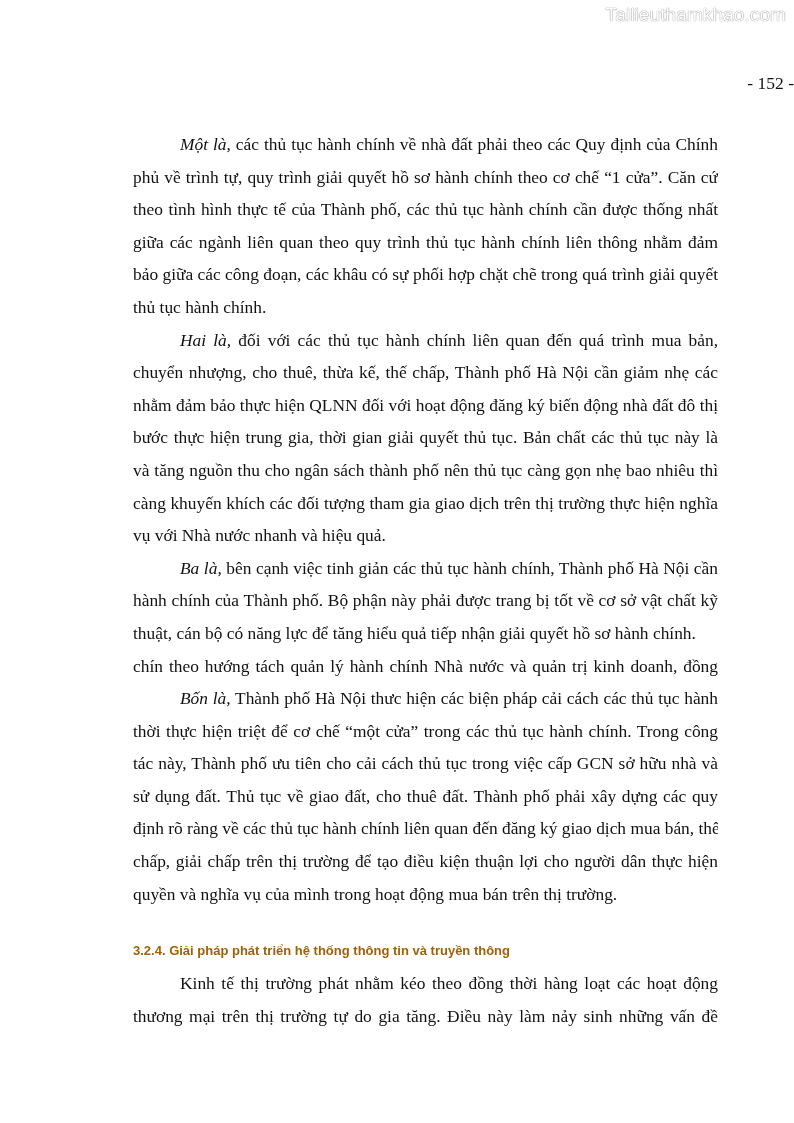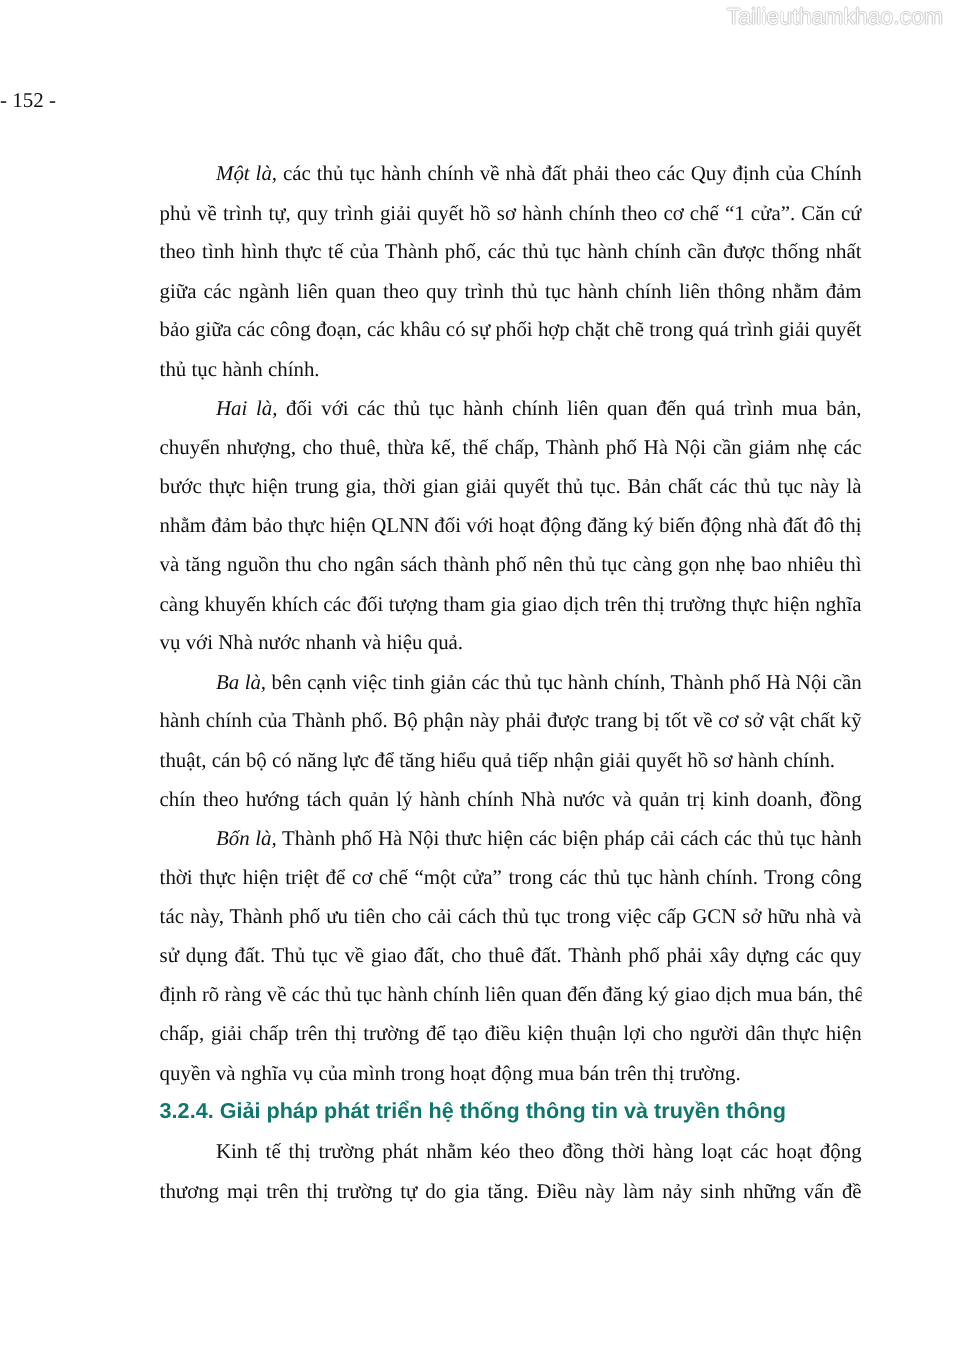--- a/index.html
+++ b/index.html
@@ -5,38 +5,38 @@
   html, body { margin: 0; padding: 0; background: #ffffff; }
   body { width: 794px; height: 1123px; position: relative; overflow: hidden; }
   .watermark {
     position: absolute; top: 4px; right: 8px;
     font-family: "Liberation Sans", sans-serif; font-size: 19px;
     color: #ffffff;
     text-shadow: 0 0 1px #8a8a8a, 0 0 1px #8a8a8a;
     letter-spacing: 0.1px;
   }
   .page-number {
-    position: absolute; top: 73px; left: 0; width: 794px; text-align: left;
+    position: absolute; top: 73px; left: 0; width: 794px; text-align: right;
     font-family: "Liberation Serif", serif; font-size: 17.5px; color: #111;
   }
   .body-text {
     position: absolute; left: 133px; top: 128px; width: 585px;
     font-family: "Liberation Serif", serif; font-size: 17.4px; color: #111;
   }
   .line {
     height: 32.6px; line-height: 32.6px; white-space: nowrap;
     text-align: justify; text-align-last: justify;
     overflow: hidden;
   }
   .line.last { text-align-last: left; }
   .line.indent { padding-left: 47px; }
   .line em { font-style: italic; }
   .heading {
     height: 33px; line-height: 33px; white-space: nowrap;
-    font-family: "Liberation Sans", sans-serif; font-weight: bold; font-size: 18px; color: #0f766e;
+    font-family: "Liberation Sans", sans-serif; font-weight: bold; font-size: 13px; color: #a16207; margin-top: 24px;
   }
 </style>
 </head>
 <body>
 
 <div class="watermark">Tailieuthamkhao.com</div>
 
 <div class="page-number">- 152 -</div>
 
 <div class="body-text">
@@ -46,22 +46,22 @@
     <div class="line">phủ về trình tự, quy trình giải quyết hồ sơ hành chính theo cơ chế “1 cửa”. Căn cứ</div>
     <div class="line">theo tình hình thực tế của Thành phố, các thủ tục hành chính cần được thống nhất</div>
     <div class="line">giữa các ngành liên quan theo quy trình thủ tục hành chính liên thông nhằm đảm</div>
     <div class="line">bảo giữa các công đoạn, các khâu có sự phối hợp chặt chẽ trong quá trình giải quyết</div>
     <div class="line last">thủ tục hành chính.</div>
   </div>
 
   <div>
     <div class="line indent"><em>Hai là,</em><span> đối với các thủ tục hành chính liên quan đến quá trình mua bản,</span></div>
     <div class="line">chuyển nhượng, cho thuê, thừa kế, thế chấp, Thành phố Hà Nội cần giảm nhẹ các</div>
+    <div class="line">nhằm đảm bảo thực hiện QLNN đối với hoạt động đăng ký biến động nhà đất đô thị</div>
     <div class="line">bước thực hiện trung gia, thời gian giải quyết thủ tục. Bản chất các thủ tục này là</div>
-    <div class="line">nhằm đảm bảo thực hiện QLNN đối với hoạt động đăng ký biến động nhà đất đô thị</div>
     <div class="line">và tăng nguồn thu cho ngân sách thành phố nên  thủ tục càng gọn nhẹ bao nhiêu thì</div>
     <div class="line">càng khuyến khích các đối tượng tham gia giao dịch trên thị trường thực hiện nghĩa</div>
     <div class="line last">vụ với Nhà nước nhanh và hiệu quả.</div>
   </div>
 
   <div>
     <div class="line indent"><em>Ba là,</em><span> bên cạnh việc tinh giản các thủ tục hành chính, Thành phố Hà Nội cần</span></div>
     <div class="line">hành chính của Thành phố. Bộ phận này phải được trang bị tốt về cơ sở vật chất kỹ</div>
     <div class="line last">thuật, cán bộ có năng lực để tăng hiểu quả tiếp nhận giải quyết hồ sơ hành chính.</div>
   </div>

